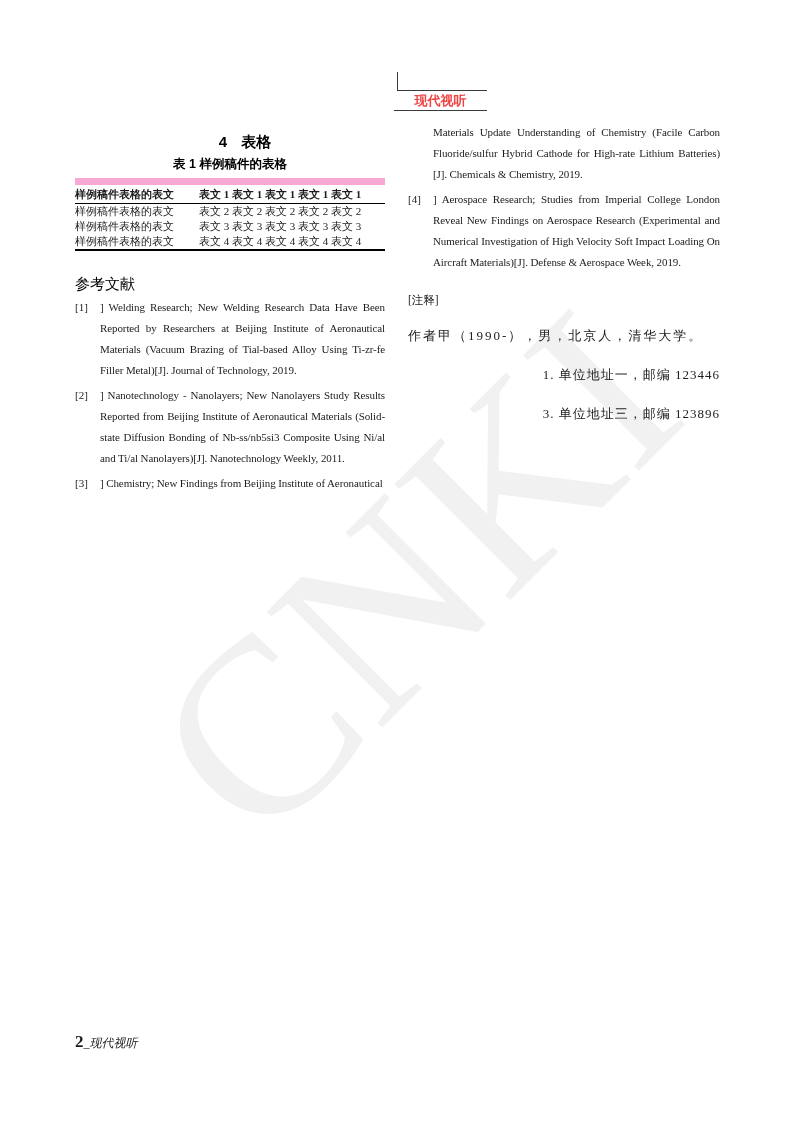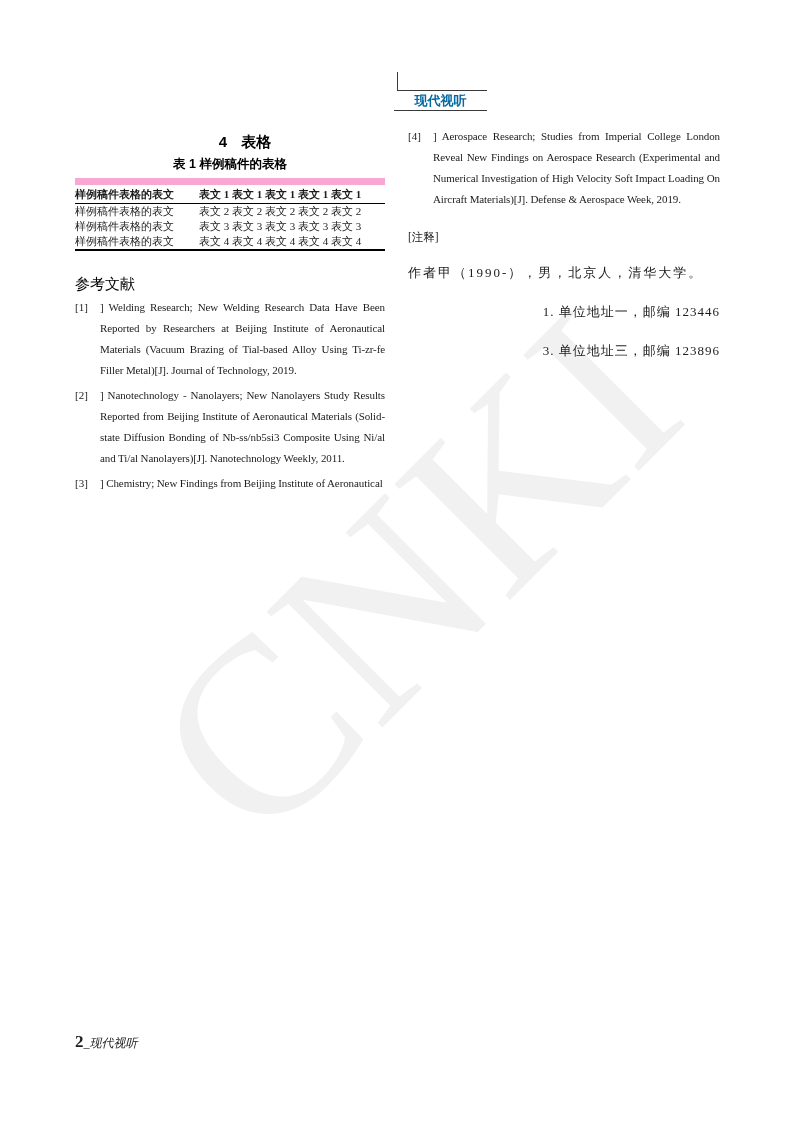--- a/index.html
+++ b/index.html
@@ -20,21 +20,21 @@
     font-size:250px; line-height:250px;
     color:#f1f1f1; z-index:0;
     white-space:nowrap; user-select:none;
   }
   .content { position:relative; z-index:1; }
   
   .head-vrule  { position:absolute; left:397px; top:72px;  width:1px;  height:18px; background:#3a3a3a; }
   .head-hrule1 { position:absolute; left:397px; top:90px;  width:90px; height:1px;  background:#3a3a3a; }
   .head-title  { position:absolute; left:394px; top:93px;  width:93px; text-align:center;
                  font-family:"Liberation Sans","DejaVu Sans",sans-serif;
-                 font-weight:bold; font-size:13px; line-height:15px; color:#0369a1; }
+                 font-weight:bold; font-size:13px; line-height:15px; color:#ef4444; }
   .head-hrule2 { position:absolute; left:394px; top:110px; width:93px; height:1px;  background:#3a3a3a; }
   
   .col-left  { position:absolute; left:75px;  top:125px; width:310px; }
   .col-right { position:absolute; left:408px; top:115px; width:312px; padding-top:7px; }
   
   .sec-heading { padding-top:7px; padding-left:30px;
                  font-family:"Liberation Sans","DejaVu Sans",sans-serif;
                  font-weight:bold; font-size:15px; line-height:20px; color:#000;text-align:center; }
   .sec-heading .sec-num { margin-right:14px; }
   
@@ -125,20 +125,21 @@
 
       <div class="ref">
         <span class="marker">[3]</span>
         <span>] Chemistry; New Findings from Beijing Institute of Aeronautical</span>
       </div>
 
     </div>
 
     <div class="col-right">
 
+      <div class="ref-cont">Materials Update Understanding of Chemistry (Facile Carbon Fluoride/sulfur Hybrid Cathode for High-rate Lithium Batteries)[J]. Chemicals &amp; Chemistry, 2019.</div>
 
       <div class="ref">
         <span class="marker">[4]</span>
         <span>] Aerospace Research; Studies from Imperial College London Reveal New Findings on Aerospace Research (Experimental and Numerical Investigation of High Velocity Soft Impact Loading On Aircraft Materials)[J]. Defense &amp; Aerospace Week, 2019.</span>
       </div>
 
       <div class="notes-label">[注释]</div>
 
       <div class="author-line">作者甲（1990-），男，北京人，清华大学。</div>
 

